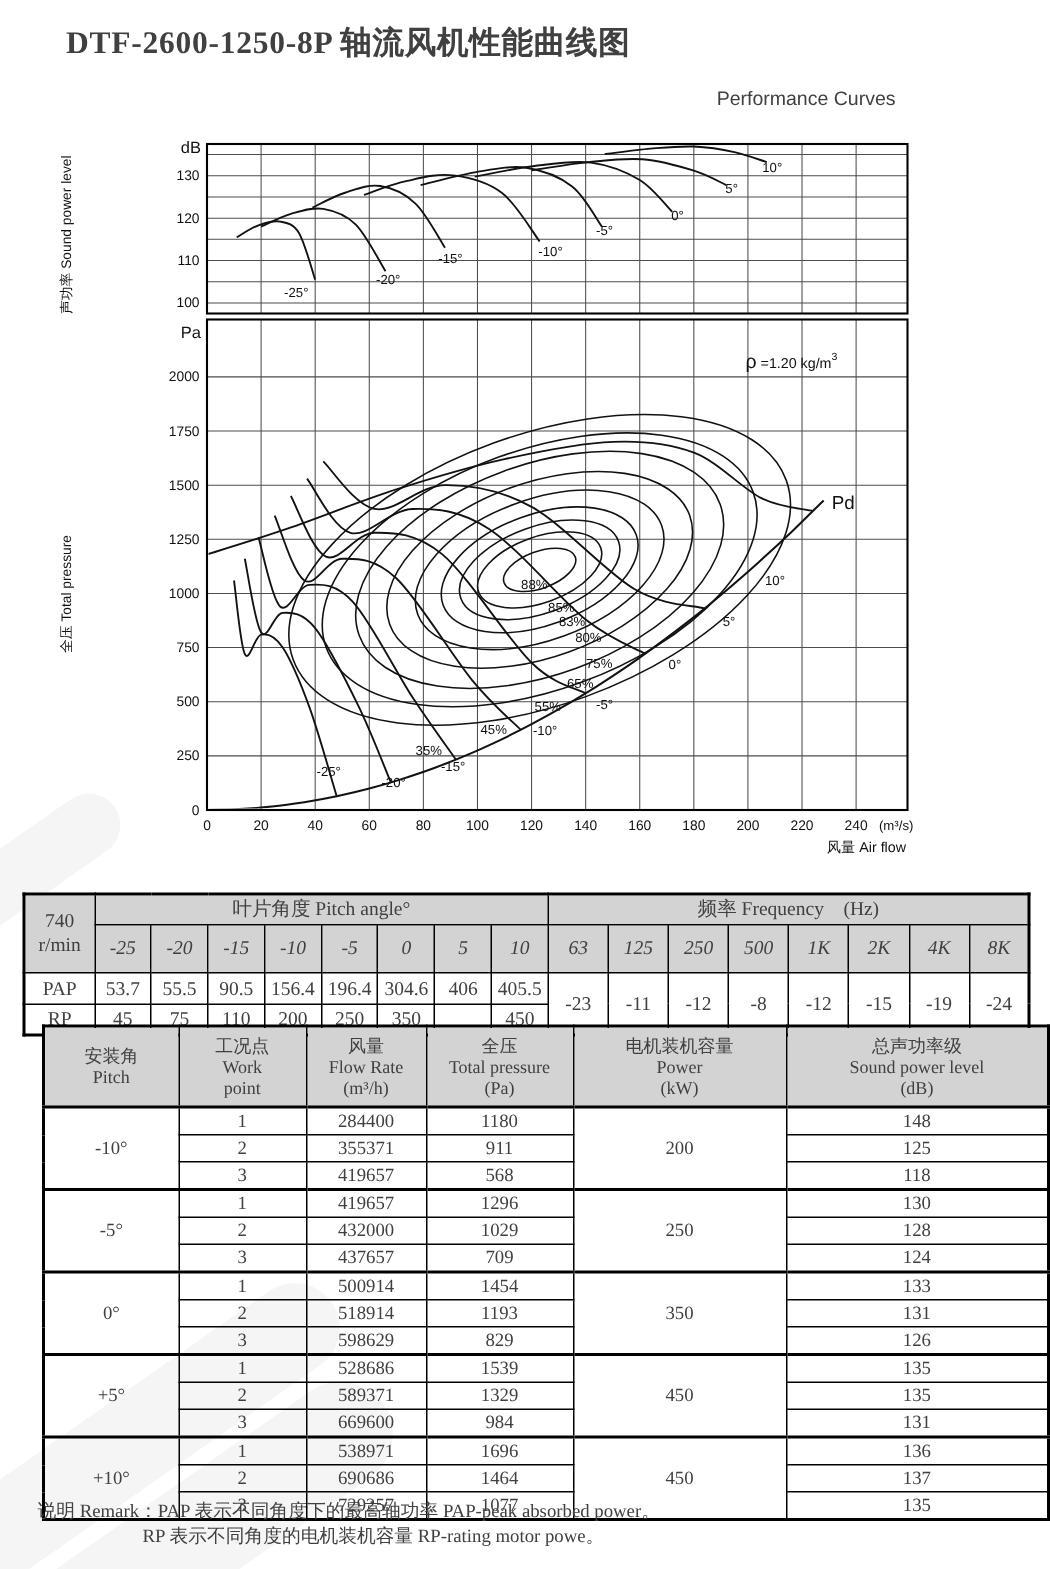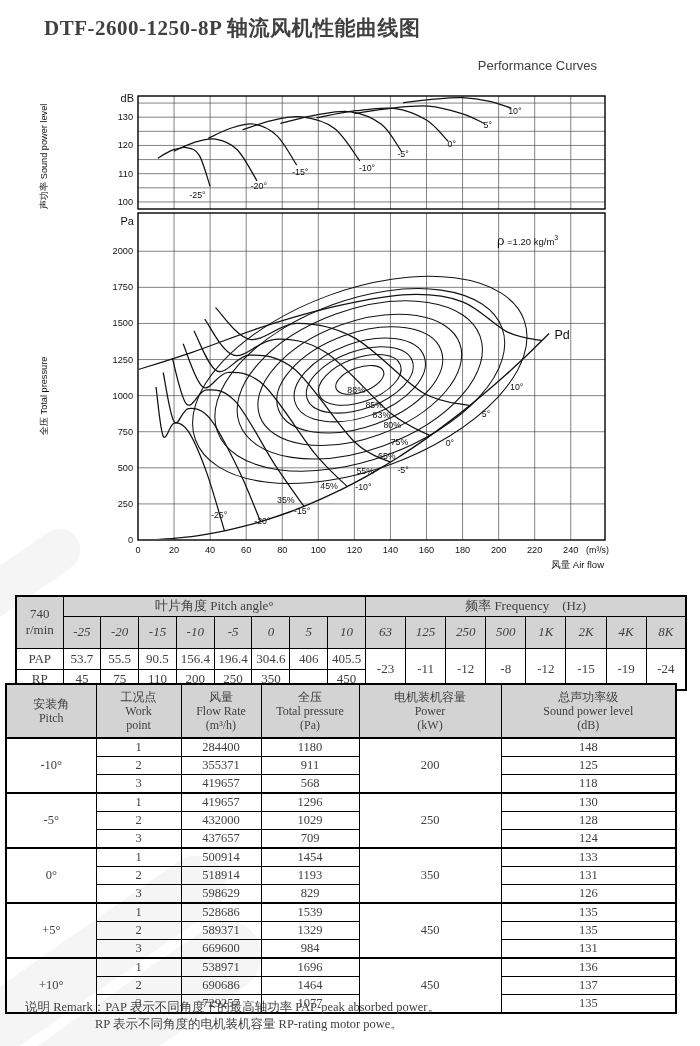--- a/index.html
+++ b/index.html
@@ -19,21 +19,21 @@
   .noterow{position:absolute;top:566px;left:15px;width:662px;display:flex;
            justify-content:space-between;font-size:13.5px;}
   .noterow .rt{display:flex;gap:30px;padding-right:14px;}
   table.dtab{border-collapse:collapse;table-layout:fixed;width:670px;
              font-family:"Liberation Serif",serif;}
   table.dtab td{border:1px solid #000;text-align:center;vertical-align:middle;
                 padding:0;overflow:hidden;white-space:nowrap;}
   table.dtab{border:2px solid #000;}
   td.shade{background:#d3d3d3;}
   #small-table{position:absolute;top:595px;left:15px;font-size:13px;}
-  #main-table{position:absolute;top:683px;left:5px;font-size:12.5px;padding-left:25px;}
+  #main-table{position:absolute;top:683px;left:28px;font-size:12.5px;padding-left:25px;}
   #main-table td.hdr{background:#d3d3d3;font-size:12px;line-height:1.18;
                      white-space:normal;height:52px;}
   #main-table td{height:17px;}
   td.gtop{border-top:2px solid #000 !important;}
   .remark{position:absolute;top:999px;left:25px;font-size:12.5px;line-height:1.35;}
   .remark .l2{padding-left:70px;}
 </style>
 </head>
 <body>
 

